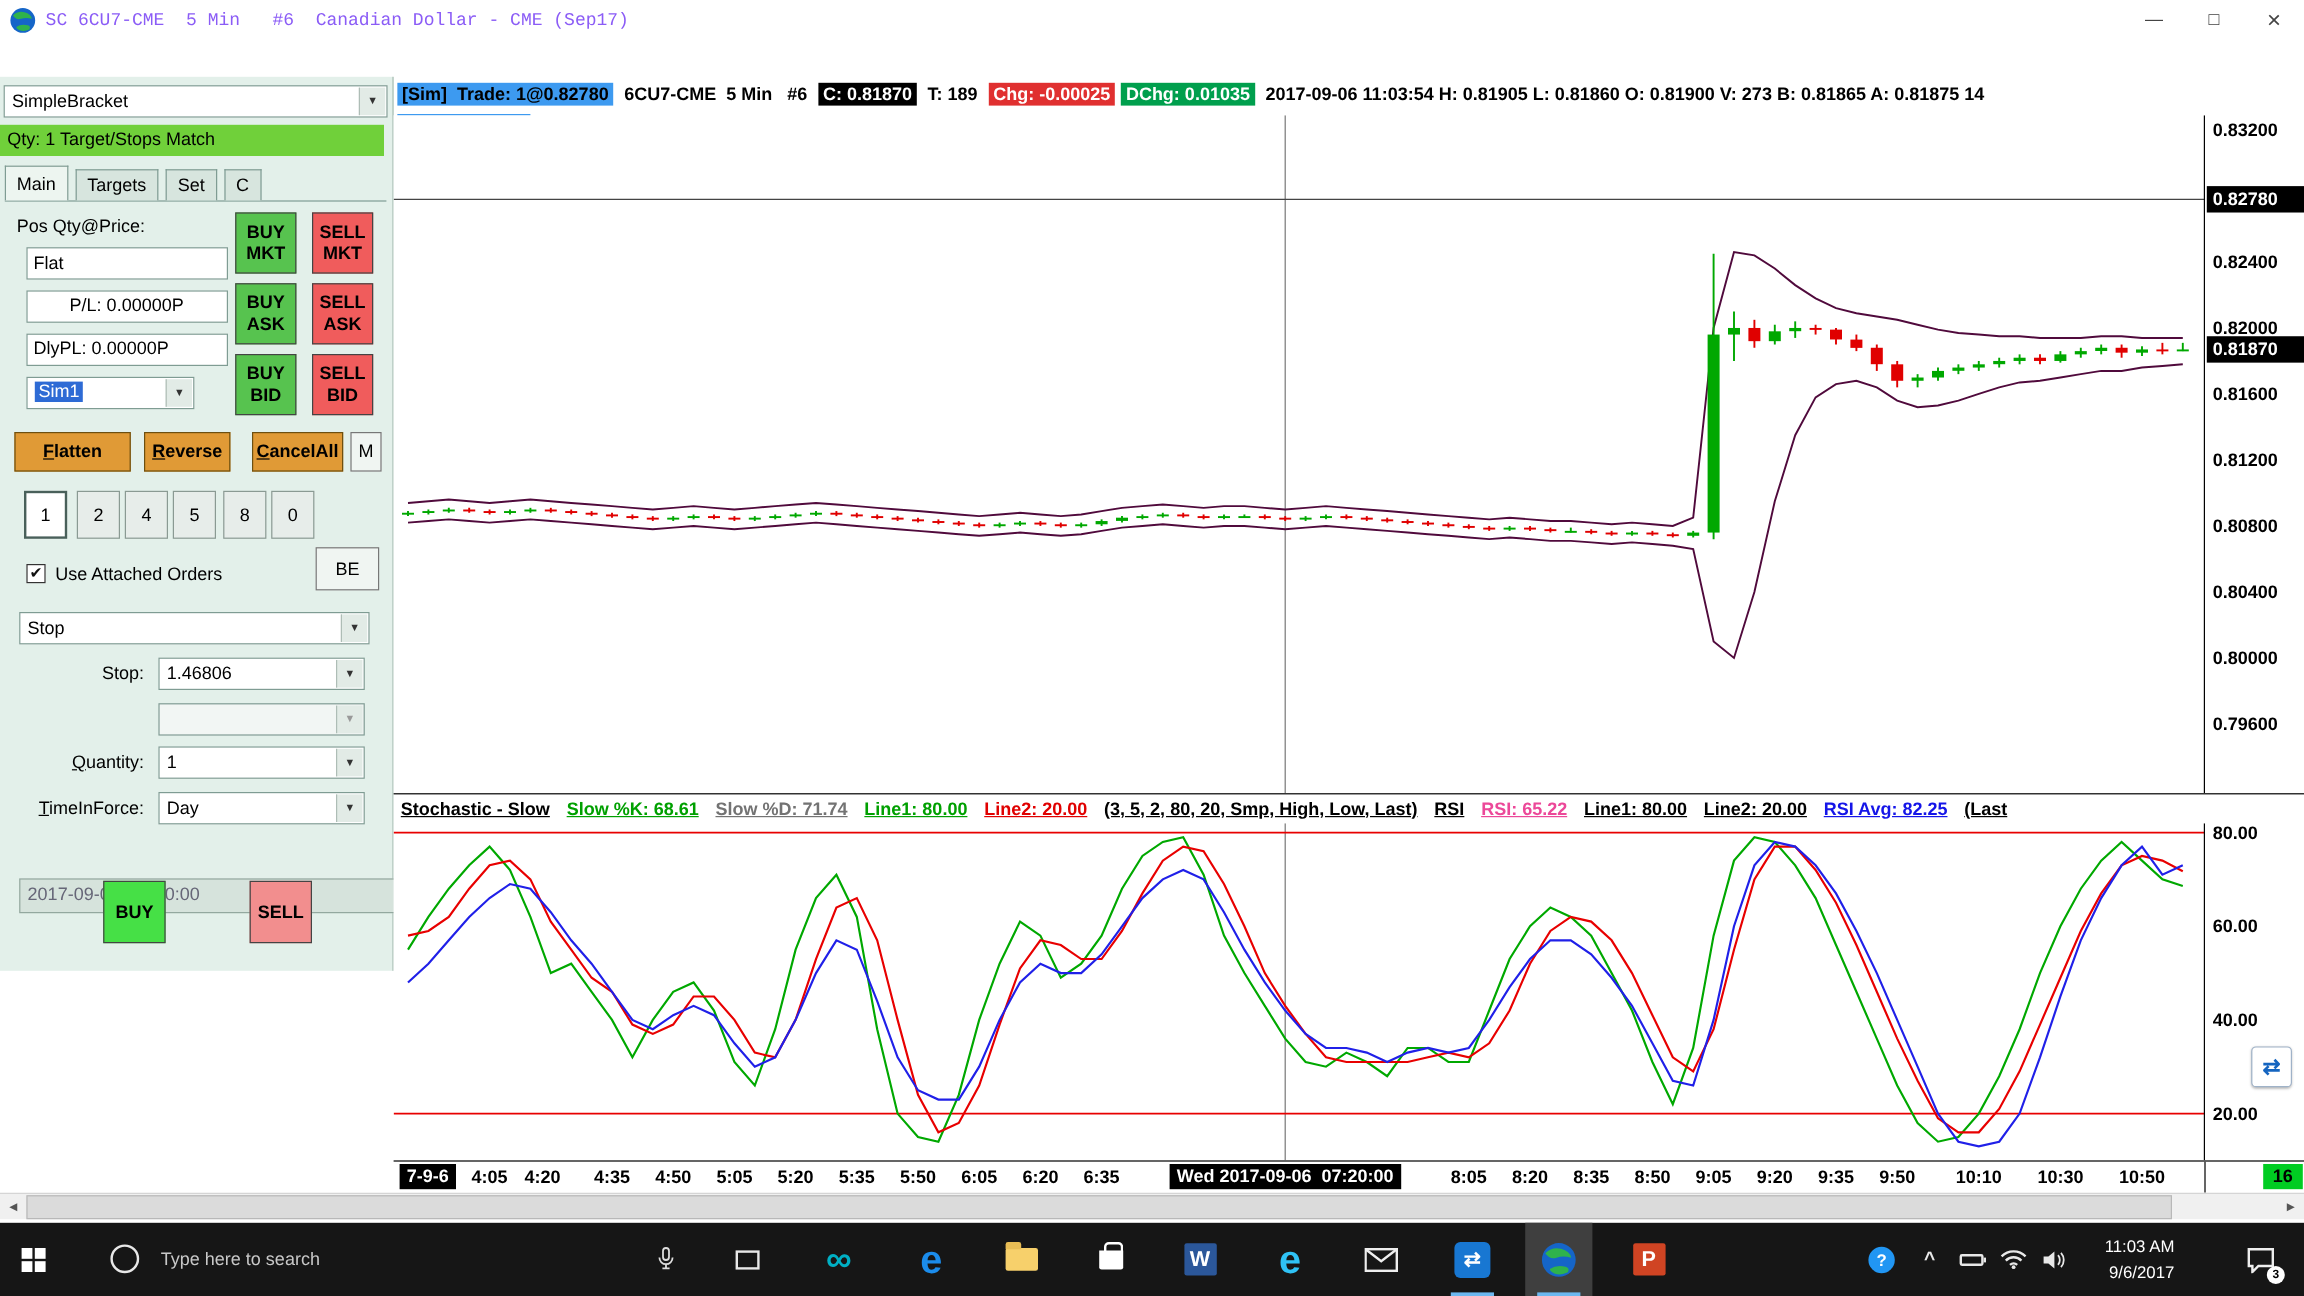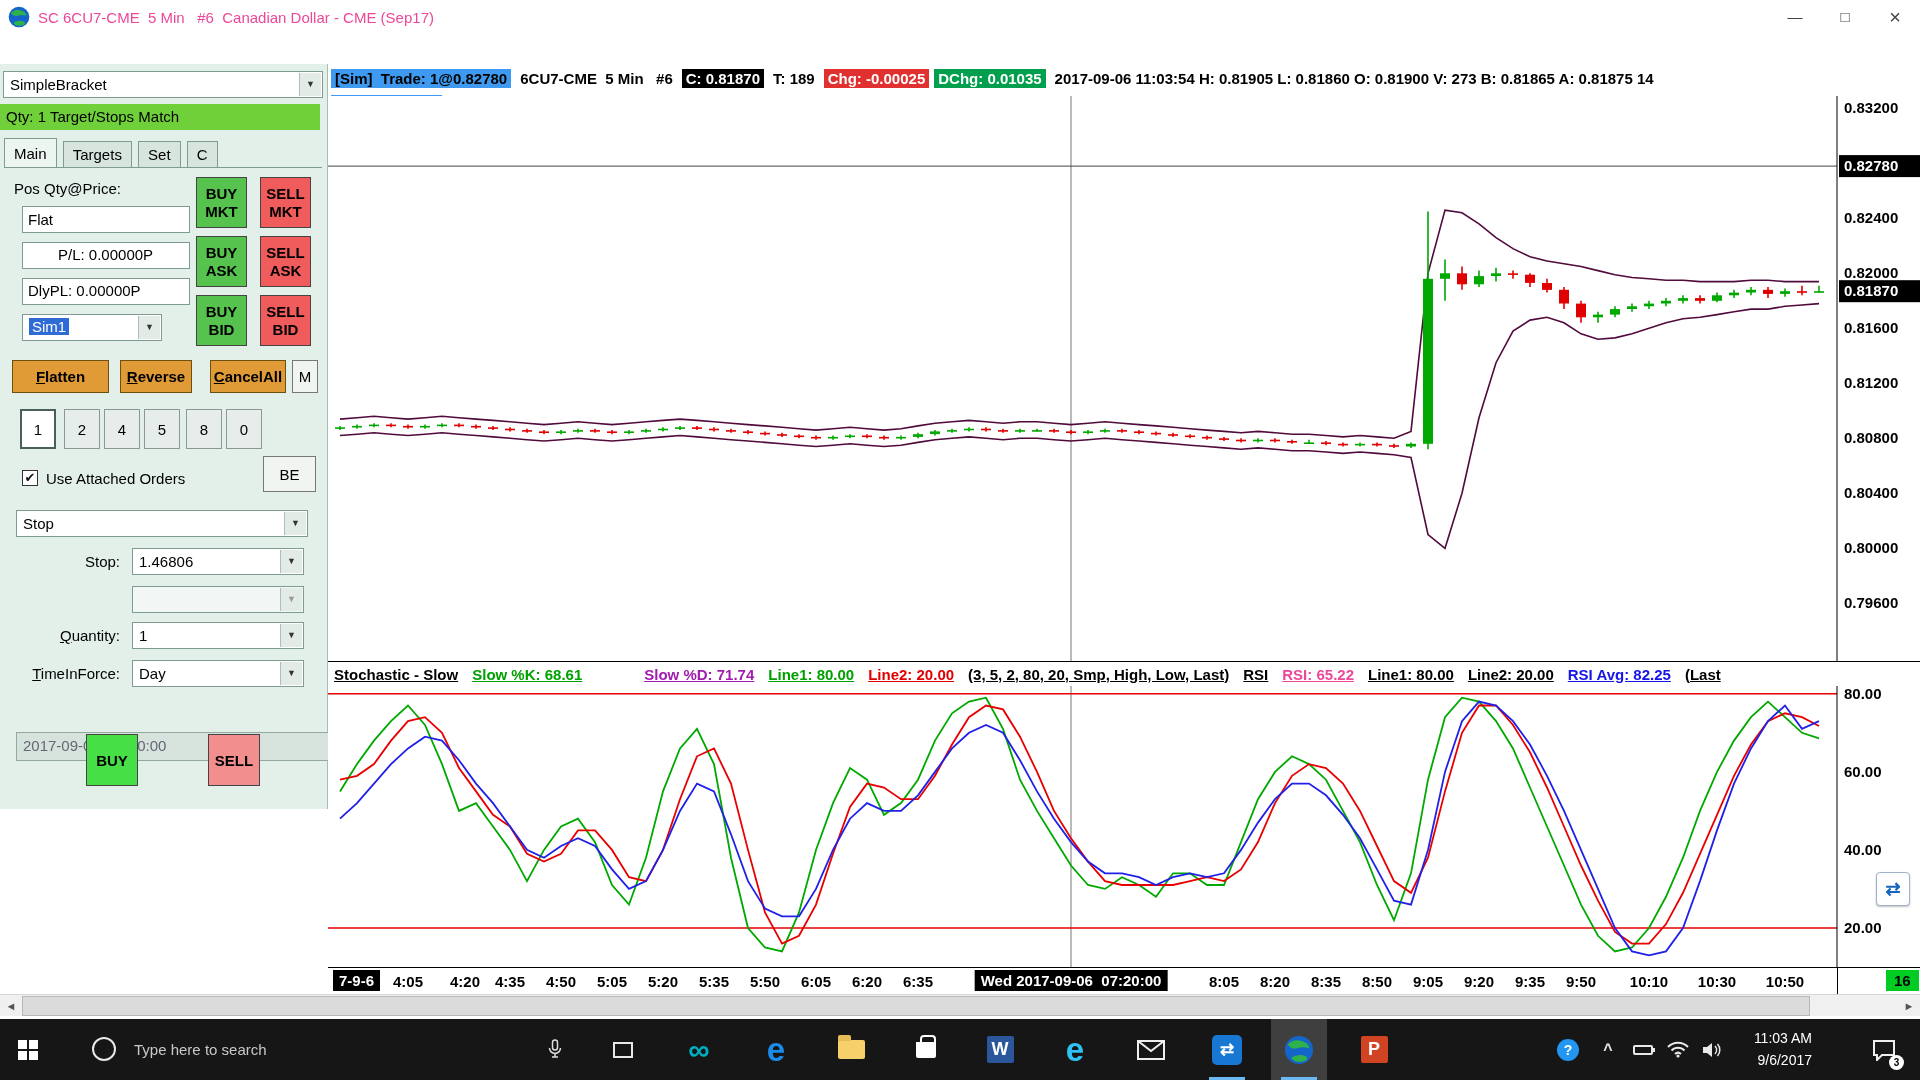--- a/index.html
+++ b/index.html
@@ -4,21 +4,21 @@
 <style>
   *{margin:0;padding:0;box-sizing:border-box;}
   html,body{width:1920px;height:1080px;overflow:hidden;background:#fff;
     font-family:"Liberation Sans",sans-serif;}
   #screen{position:relative;width:1920px;height:1080px;background:#fff;}
 
   
   .titlebar{position:absolute;top:0;left:0;width:1920px;height:34px;background:#fff;
     display:flex;align-items:center;}
   .globe-sm{width:22px;height:22px;margin-left:8px;flex:0 0 auto;}
-  .title-text{font-size:15px;color:#ec4899;margin-left:8px;white-space:pre;}
+  .title-text{font-size:15px;color:#8b5cf6;margin-left:8px;white-space:pre;font-family:Liberation Mono, monospace;}
   .win-controls{position:absolute;right:0;top:0;height:34px;display:flex;}
   .wc{width:50px;height:34px;text-align:center;line-height:34px;color:#444;font-size:15px;}
   .wc.close{font-size:20px;}
 
   
   .menubar{position:absolute;top:34px;left:0;width:1920px;height:30px;background:#fff;
     border-bottom:1px solid #e0e0e0;display:flex;align-items:center;padding-left:10px;}
   .mi{font-size:15px;color:#000;padding:0 11px;}
 
   
@@ -462,21 +462,21 @@
       <text x="1516" y="127.3" class="ax">0.82400</text>
       <text x="1516" y="17.4" class="ax">0.83200</text>
       <rect x="1511" y="59.1" width="81" height="22" fill="#000"></rect>
       <text x="1516" y="75.1" class="ax rev">0.82780</text>
       <rect x="1511" y="184.2" width="81" height="22" fill="#000"></rect>
       <text x="1516" y="200.2" class="ax rev">0.81870</text>
     </svg>
   <div class="stoch-label" id="stoch-label">
       <span class="iseg" style="color: rgb(0, 0, 0);">Stochastic - Slow</span>
       <span class="iseg" style="color: rgb(0, 160, 0);">Slow %K: 68.61</span>
-      <span class="iseg" style="color: #a21caf; margin-left: 48px;">Slow %D: 71.74</span>
+      <span class="iseg" style="color: #737373;">Slow %D: 71.74</span>
       <span class="iseg" style="color: rgb(0, 160, 0);">Line1: 80.00</span>
       <span class="iseg" style="color: rgb(224, 0, 0);">Line2: 20.00</span>
       <span class="iseg" style="color: rgb(0, 0, 0);">(3, 5, 2, 80, 20, Smp, High, Low, Last)</span>
       <span class="iseg" style="color: rgb(0, 0, 0);">RSI</span>
       <span class="iseg" style="color: #ec4899;">RSI: 65.22</span>
       <span class="iseg" style="color: rgb(0, 0, 0);">Line1: 80.00</span>
       <span class="iseg" style="color: rgb(0, 0, 0);">Line2: 20.00</span>
       <span class="iseg" style="color: rgb(21, 21, 232);">RSI Avg: 82.25</span>
       <span class="iseg" style="color: rgb(0, 0, 0);">(Last</span>
     </div>
@@ -492,21 +492,21 @@
       <text x="1516" y="168.9" class="ax">40.00</text>
       <text x="1516" y="90.9" class="ax">60.00</text>
       <text x="1516" y="12.8" class="ax">80.00</text>
     </svg>
 
   <div class="time-axis" id="time-axis">
     <span class="axline"></span>
     <span class="axis-flag">16</span>
   <span class="tbox" style="left: 5px;">7-9-6</span>
       <span class="tlabel" style="left: 80px; transform: translateX(-50%);">4:05</span>
-      <span class="tlabel" style="left: 137px; transform: translateX(-50%);">4:20</span>
+      <span class="tlabel" style="left: 124px; transform: translateX(-50%);">4:20</span>
       <span class="tlabel" style="left: 182px; transform: translateX(-50%);">4:35</span>
       <span class="tlabel" style="left: 233px; transform: translateX(-50%);">4:50</span>
       <span class="tlabel" style="left: 284px; transform: translateX(-50%);">5:05</span>
       <span class="tlabel" style="left: 335px; transform: translateX(-50%);">5:20</span>
       <span class="tlabel" style="left: 386px; transform: translateX(-50%);">5:35</span>
       <span class="tlabel" style="left: 437px; transform: translateX(-50%);">5:50</span>
       <span class="tlabel" style="left: 488px; transform: translateX(-50%);">6:05</span>
       <span class="tlabel" style="left: 539px; transform: translateX(-50%);">6:20</span>
       <span class="tlabel" style="left: 590px; transform: translateX(-50%);">6:35</span>
       <span class="tlabel" style="left: 896px; transform: translateX(-50%);">8:05</span>

